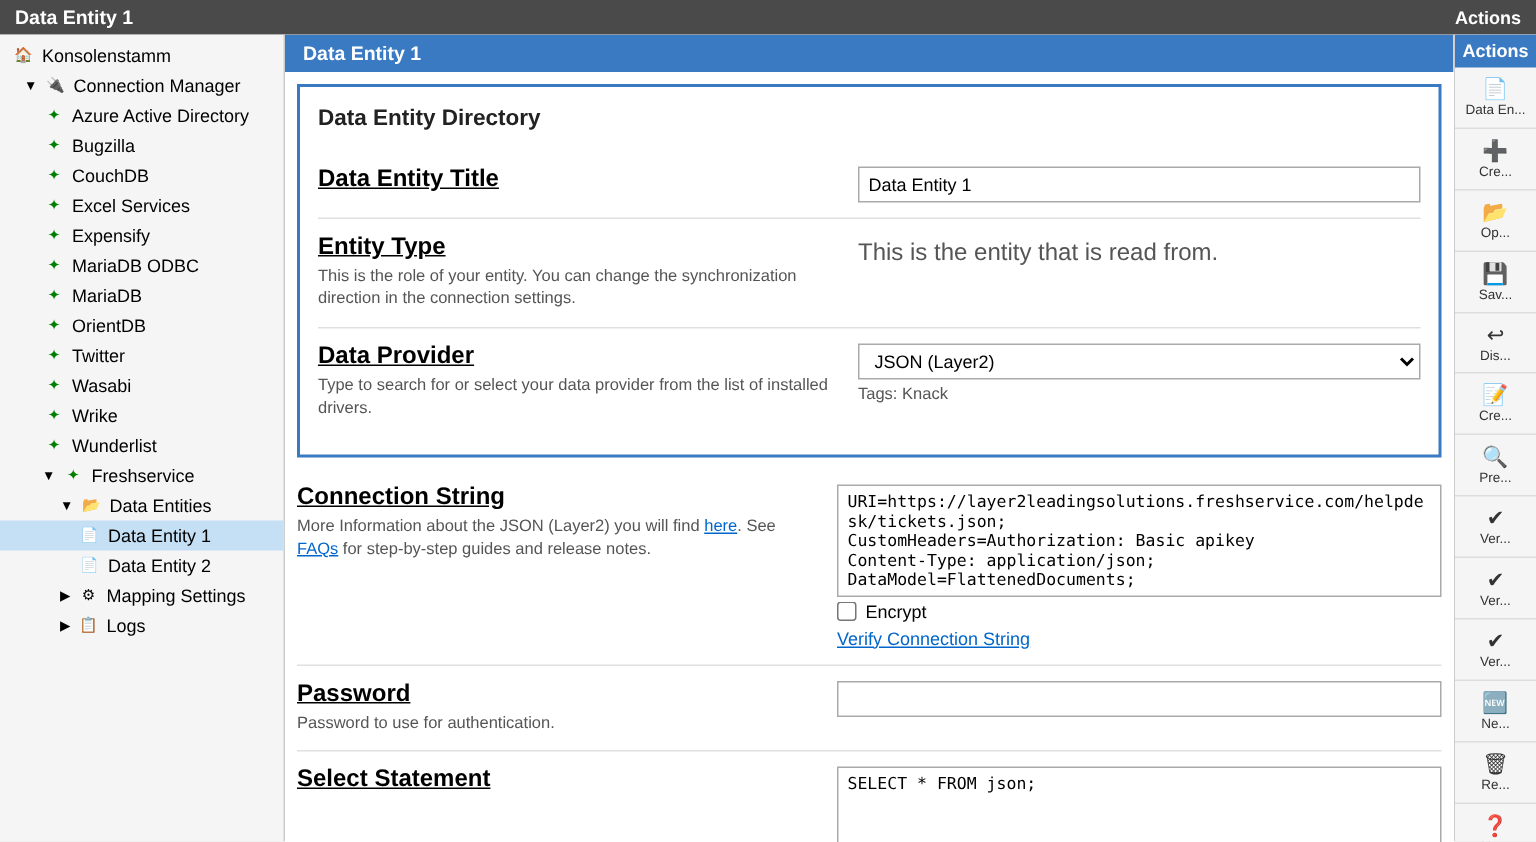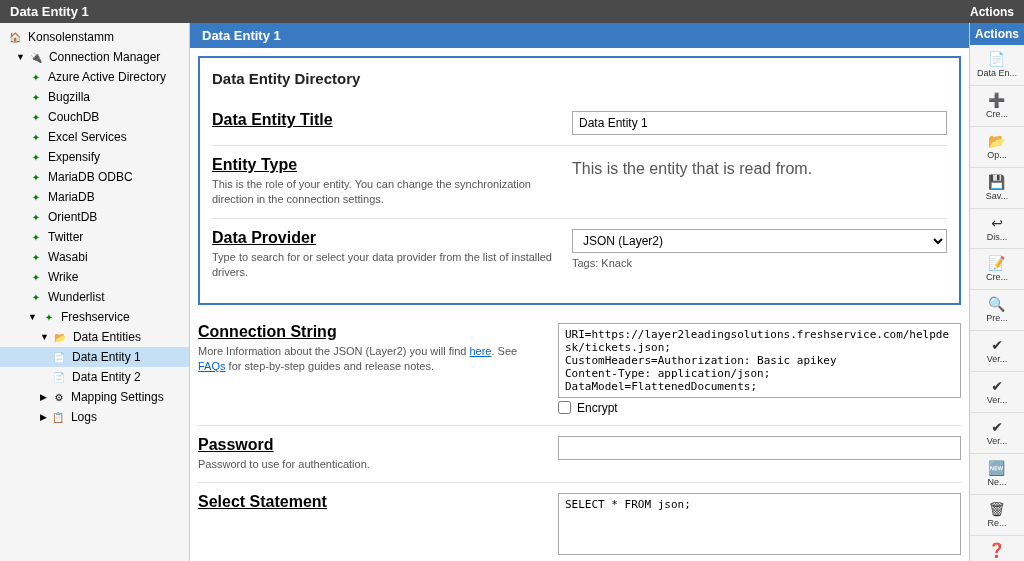--- a/index.html
+++ b/index.html
@@ -221,20 +221,21 @@
         </div>
         <div class="form-input-col">
           <textarea class="form-textarea" rows="5" style="">URI=https://layer2leadingsolutions.freshservice.com/helpdesk/tickets.json;
 CustomHeaders=Authorization: Basic apikey
 Content-Type: application/json;
 DataModel=FlattenedDocuments;</textarea>
           <div class="checkbox-row">
             <input type="checkbox" style="">
             <span>Encrypt</span>
           </div>
+          <a href="#" class="verify-link">Verify Connection String</a>
         </div>
       </div>
 
       <div class="form-row-full">
         <div class="form-label-col">
           <div class="form-field-label">Password</div>
           <div class="form-field-desc">Password to use for authentication.</div>
         </div>
         <div class="form-input-col">
           <input class="form-input" type="password" value="" style="">

